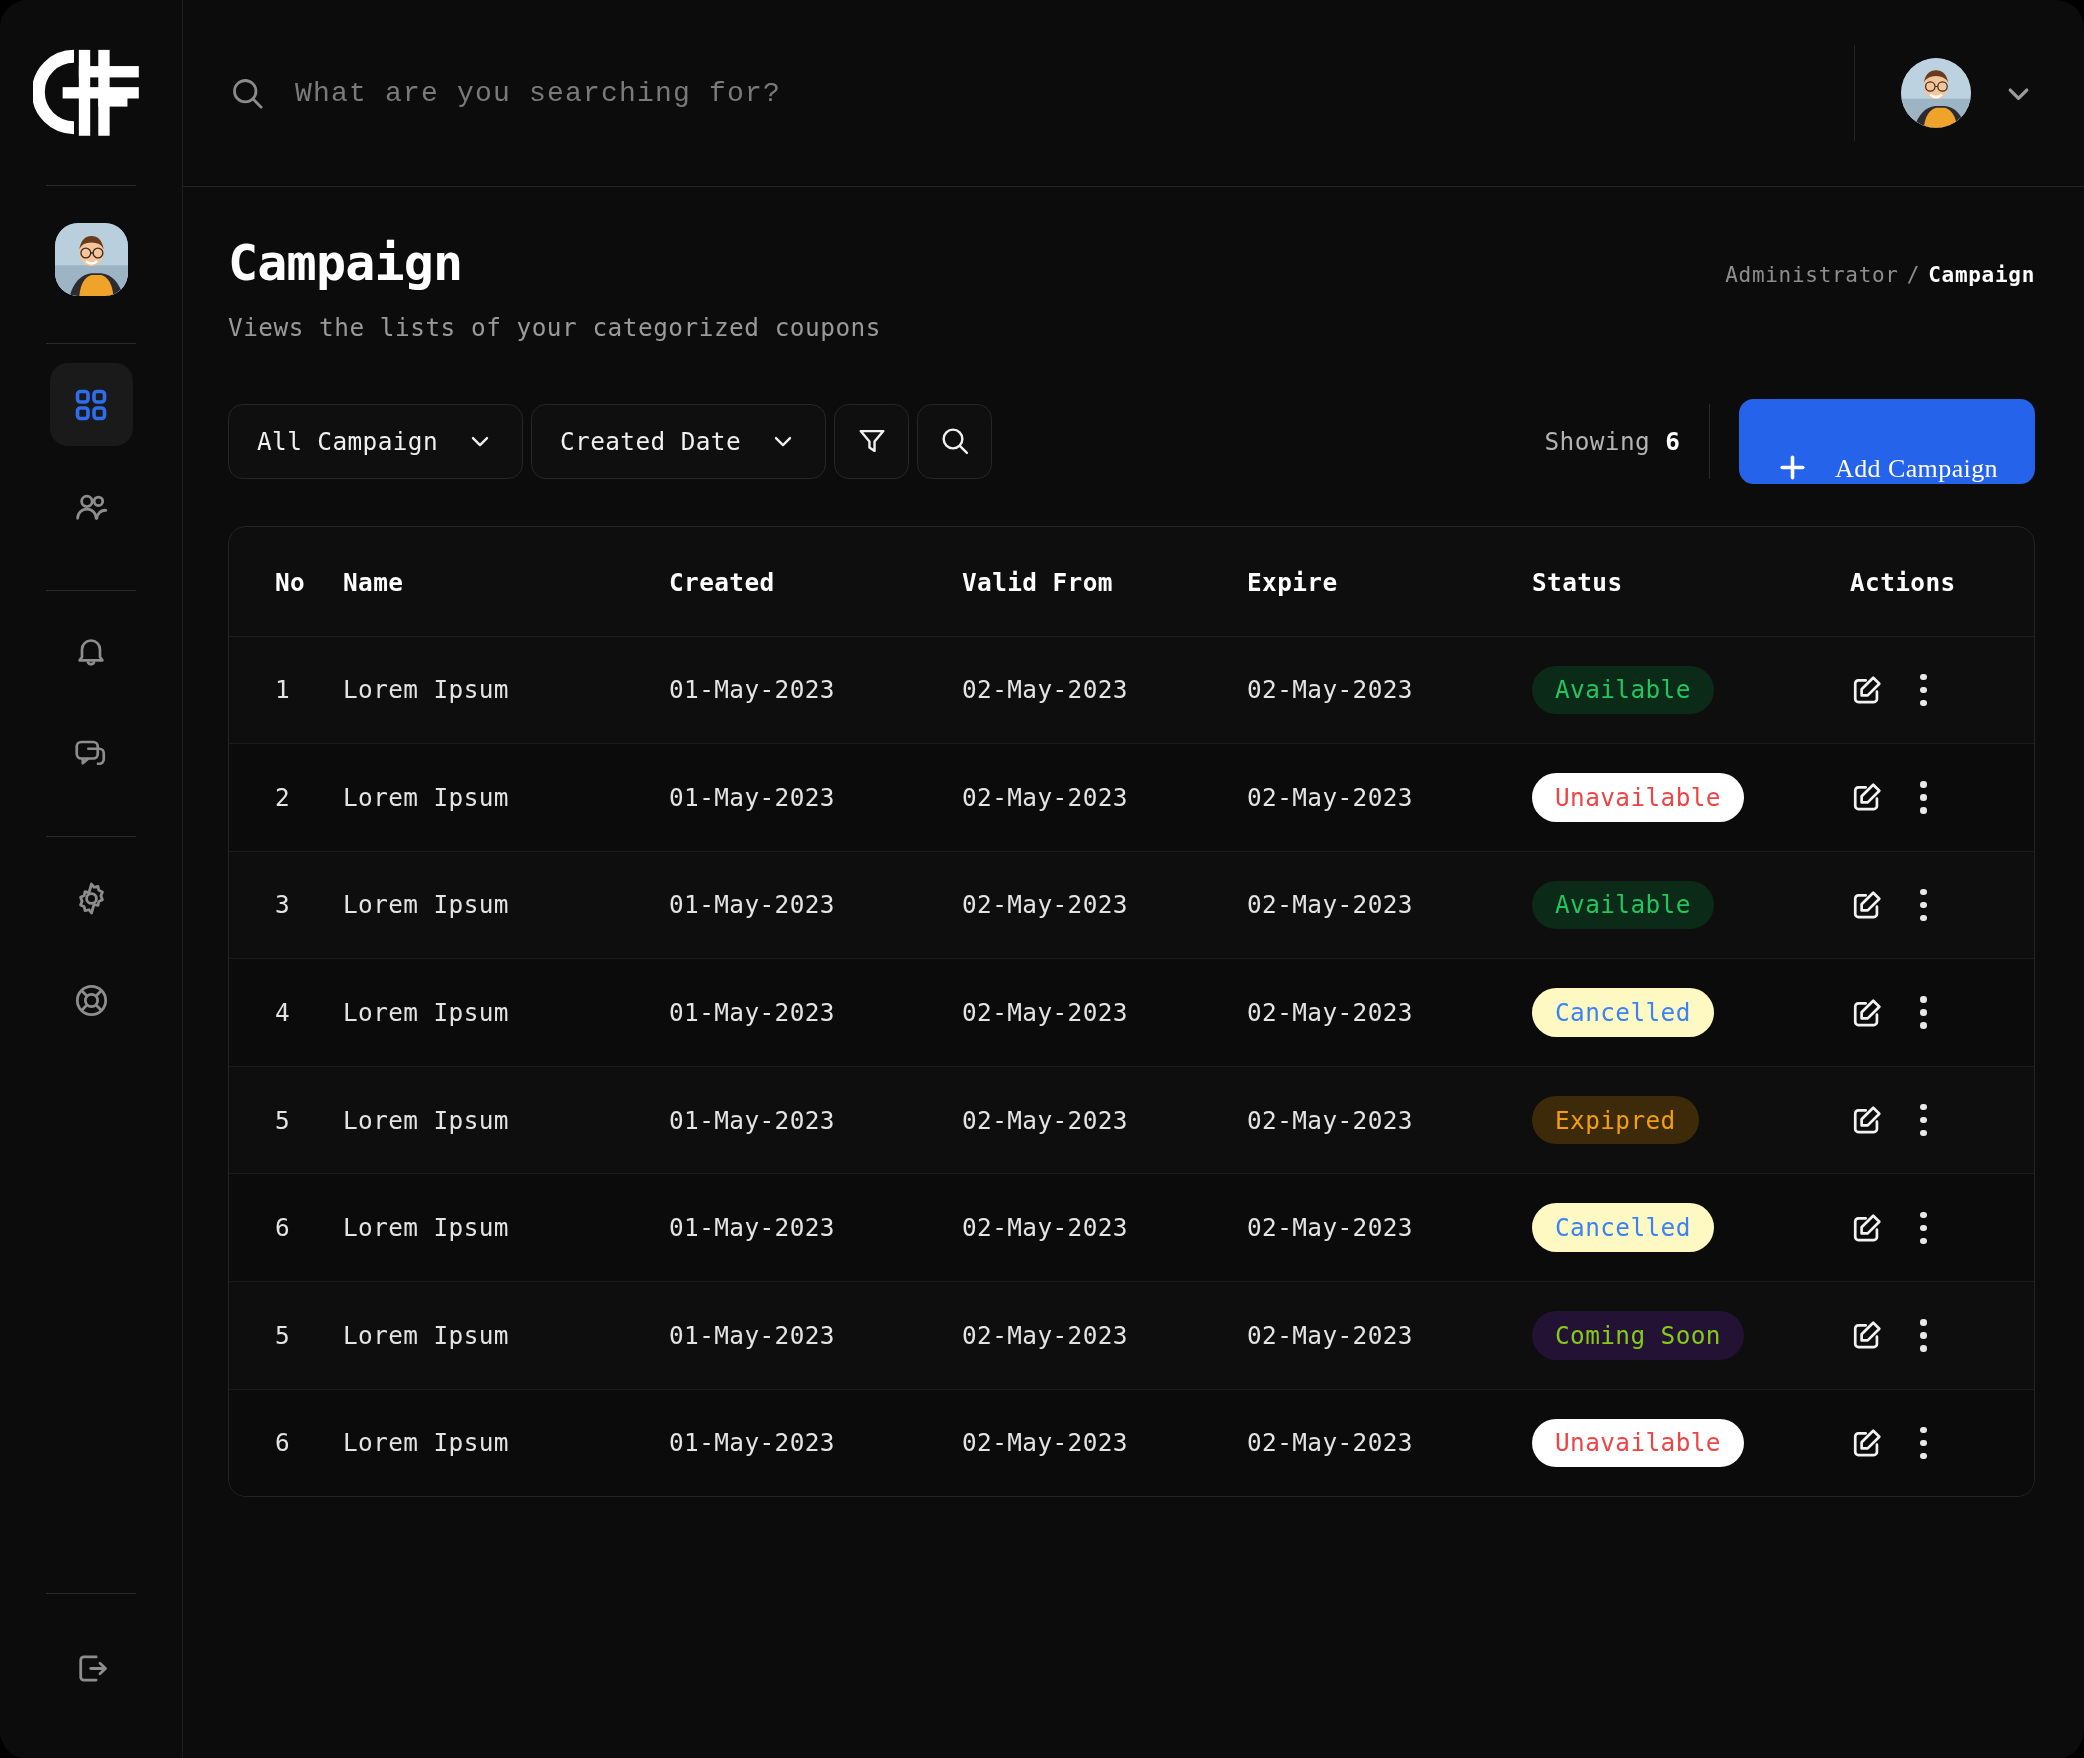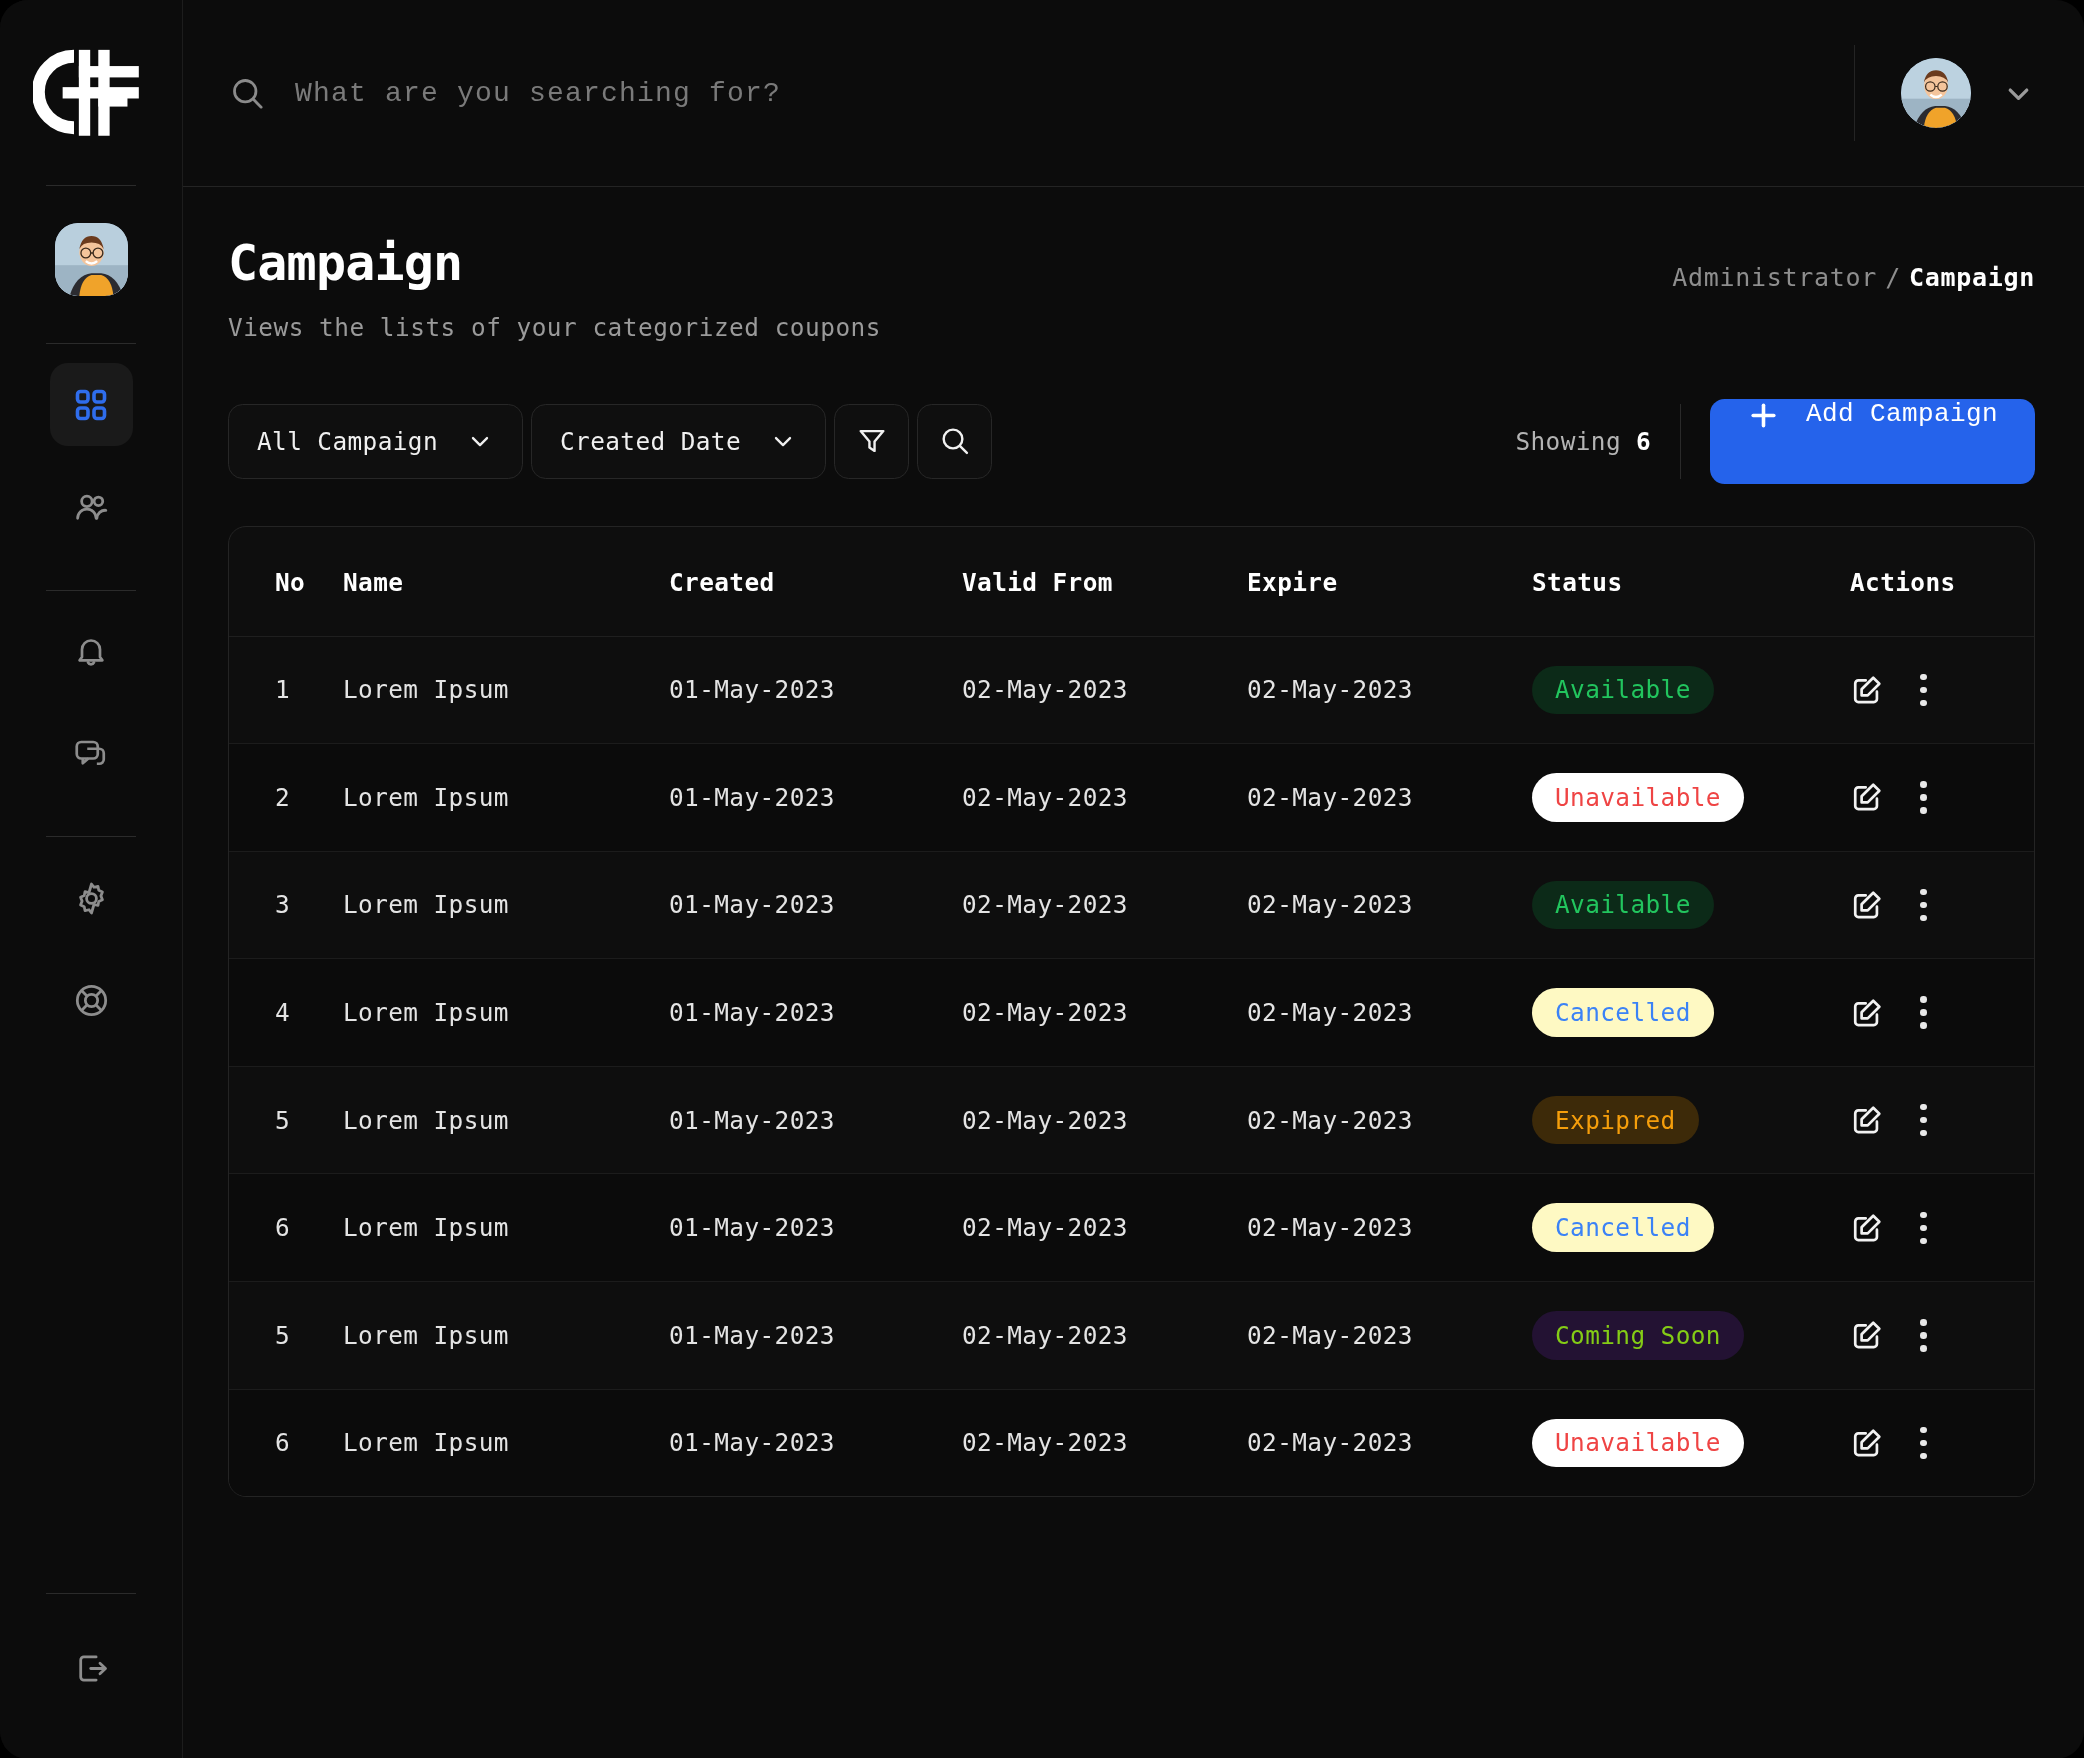--- a/index.html
+++ b/index.html
@@ -78,21 +78,21 @@
   .search-input::placeholder { color: #7a7a7a; }
   .topbar-right { display:flex; align-items:center; gap: 31px; padding-left: 46px; border-left: 0.8px solid #242424; height: 96px; }
   .top-avatar { width: 70px; height: 70px; border-radius: 50%; overflow:hidden; display:block; background:#9fb8cc; }
   .chev-btn { background:none; border:none; cursor:pointer; padding:0; display:flex; }
 
   
   .content { padding: 50px 49px 0 45px; flex:1 1 auto; min-height: 0; display:flex; flex-direction:column; }
   .head-row { display:flex; align-items:flex-start; justify-content:space-between; }
   .page-title { font-size: 50px; font-weight: 700; color:#fff; letter-spacing:-0.8px; line-height:1.05; }
   .page-sub { font-size: 24.4px; color:#9a9a9a; margin-top: 23px; letter-spacing: 0.5px; }
-  .breadcrumb { font-size: 25px; letter-spacing:0.7px; margin-top: 26px; white-space:nowrap; }
+  .breadcrumb { font-size: 21px; letter-spacing:0.7px; margin-top: 26px; white-space:nowrap; }
   .bc-muted { color:#8e8e8e; }
   .bc-sep { color:#8e8e8e; padding: 0 8.1px; }
   .bc-current { color:#fff; font-weight:700; }
 
   
   .toolbar { display:flex; align-items:center; margin-top: 57px; }
   .tb-left { display:flex; align-items:center; gap: 8px; }
   .select-btn {
     height: 75px; border:0.8px solid #272727; border-radius: 14.7px;
     background:#0f0f0f; color:#f0f0f0;
@@ -104,22 +104,22 @@
     width: 75px; height: 75px; border:0.8px solid #272727; border-radius: 14.7px;
     background:#0f0f0f; display:flex; align-items:center; justify-content:center;
     cursor:pointer;
   }
   .tb-right { margin-left:auto; display:flex; align-items:center; }
   .showing { font-size: 24.4px; color:#b4b4b4; letter-spacing:0.4px; padding-right: 29px; }
   .showing b { color:#fff; font-weight:700; }
   .vdiv { width:0.8px; height:75px; background:#2a2a2a; }
   .add-btn {
     margin-left: 29px; height: 85px; background:#2563eb; color:#fff;
-    border:none; border-radius: 14.7px; display:flex; align-items:flex-start; gap: 26px;
-    padding: 0 37px; font-size: 26px; font-family: Liberation Mono, monospace; letter-spacing:0.4px;
+    border:none; border-radius: 14.7px; display:flex; align-items:flex-end; gap: 26px;
+    padding: 0 37px; font-size: 26px; font-family: Liberation Serif, serif; letter-spacing:0.4px;
     cursor:pointer; font-weight: 500;
   }
 
   
   .table-card {
     margin-top: 42px;
     border: 0.8px solid #242424;
     border-radius: 18px;
     background: #0e0e0e;
     overflow: hidden;

